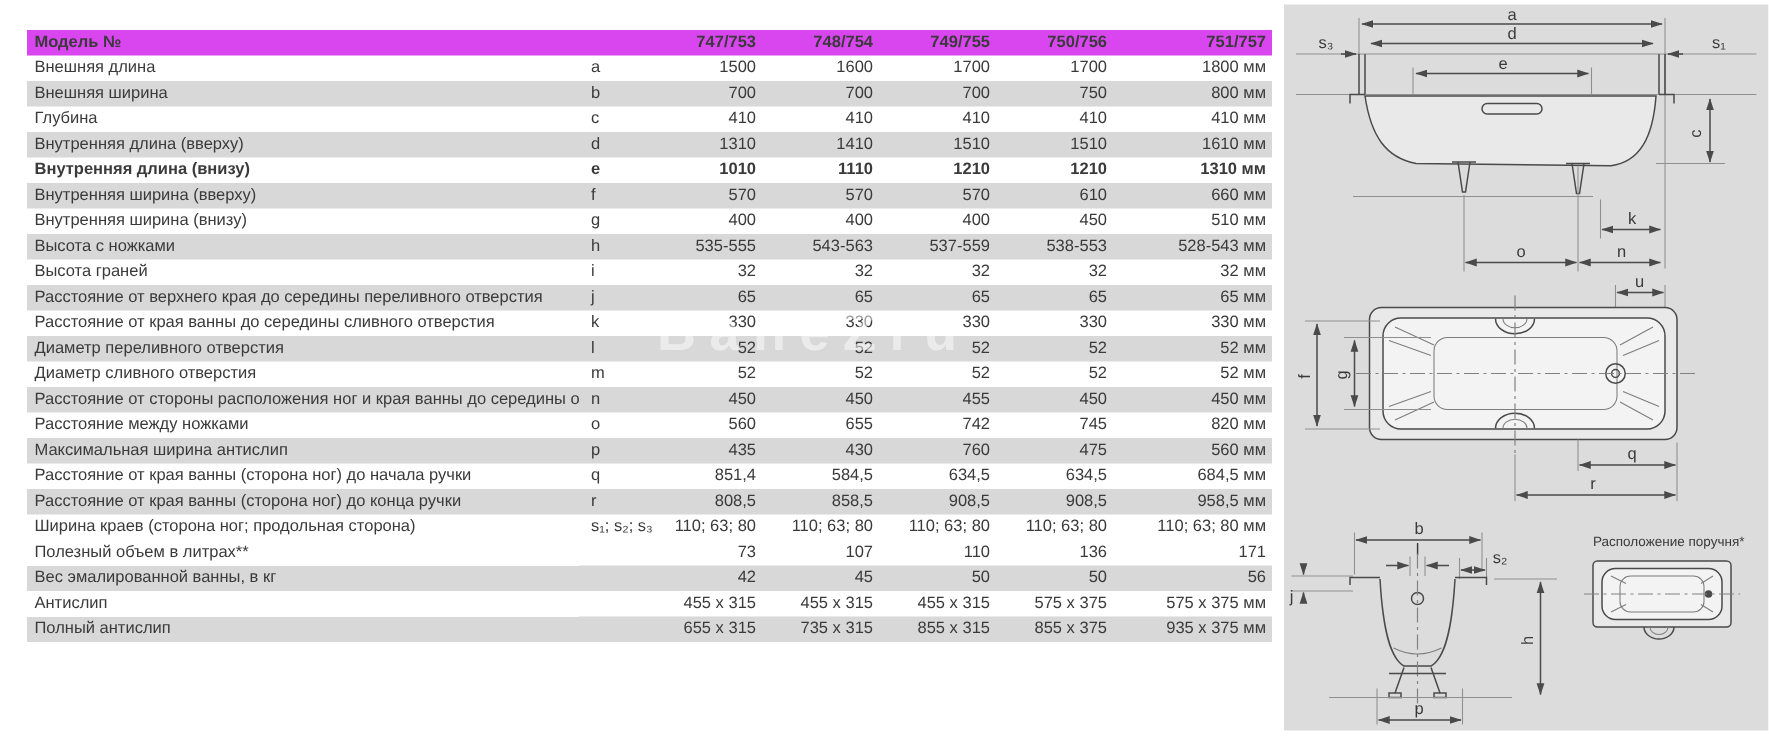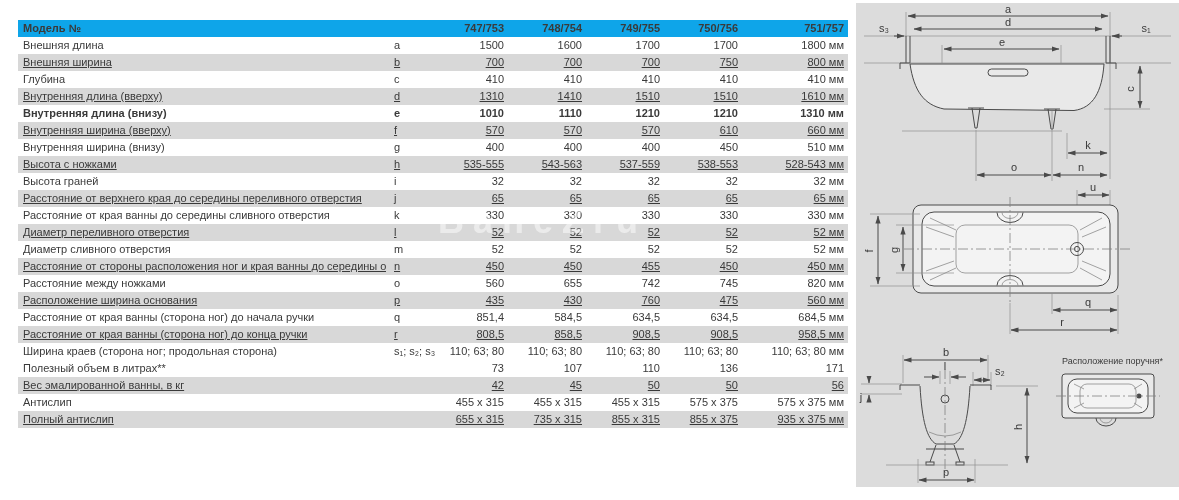--- a/index.html
+++ b/index.html
@@ -12,23 +12,23 @@
   
   .spec-table {
     position:absolute; left:18px; top:20px; width:830px;
     border-collapse:collapse; table-layout:fixed;
     font-size:11px; color:#3a3a3a;
   }
   .spec-table th, .spec-table td {
     height:17px; line-height:17px; padding:0;
     white-space:nowrap; font-weight:normal; vertical-align:middle;
   }
-  .spec-table thead tr { background:#0ea5e9; }
+  .spec-table thead tr { background:#d946ef; }
   .spec-table thead th { font-weight:bold; }
-  .spec-table tr.stripe { background:#d8d8d8;text-decoration:underline; }
+  .spec-table tr.stripe { background:#d8d8d8; }
   .spec-table tr.bold-row td { font-weight:bold; }
   .spec-table .label { text-align:left; padding-left:5px; overflow:hidden; }
   .spec-table .letter { text-align:left; padding-left:8px; overflow:visible; }
   .spec-table .val { text-align:right; padding-right:4px; }
   
   .watermark {
     position:absolute; left:438px; top:200px;
     font-size:36px; font-weight:bold; letter-spacing:9px;
     color:#ffffff; opacity:0.5; pointer-events:none; z-index:5;
   }
@@ -202,21 +202,21 @@
       <tr class="">
         <td class="label">Расстояние между ножками</td>
         <td class="letter">o</td>
         <td class="val">560</td>
         <td class="val">655</td>
         <td class="val">742</td>
         <td class="val">745</td>
         <td class="val">820 мм</td>
       </tr>
       <tr class="stripe">
-        <td class="label">Расположение ширина основания</td>
+        <td class="label">Максимальная ширина антислип</td>
         <td class="letter">p</td>
         <td class="val">435</td>
         <td class="val">430</td>
         <td class="val">760</td>
         <td class="val">475</td>
         <td class="val">560 мм</td>
       </tr>
       <tr class="">
         <td class="label">Расстояние от края ванны (сторона ног) до начала ручки</td>
         <td class="letter">q</td>

